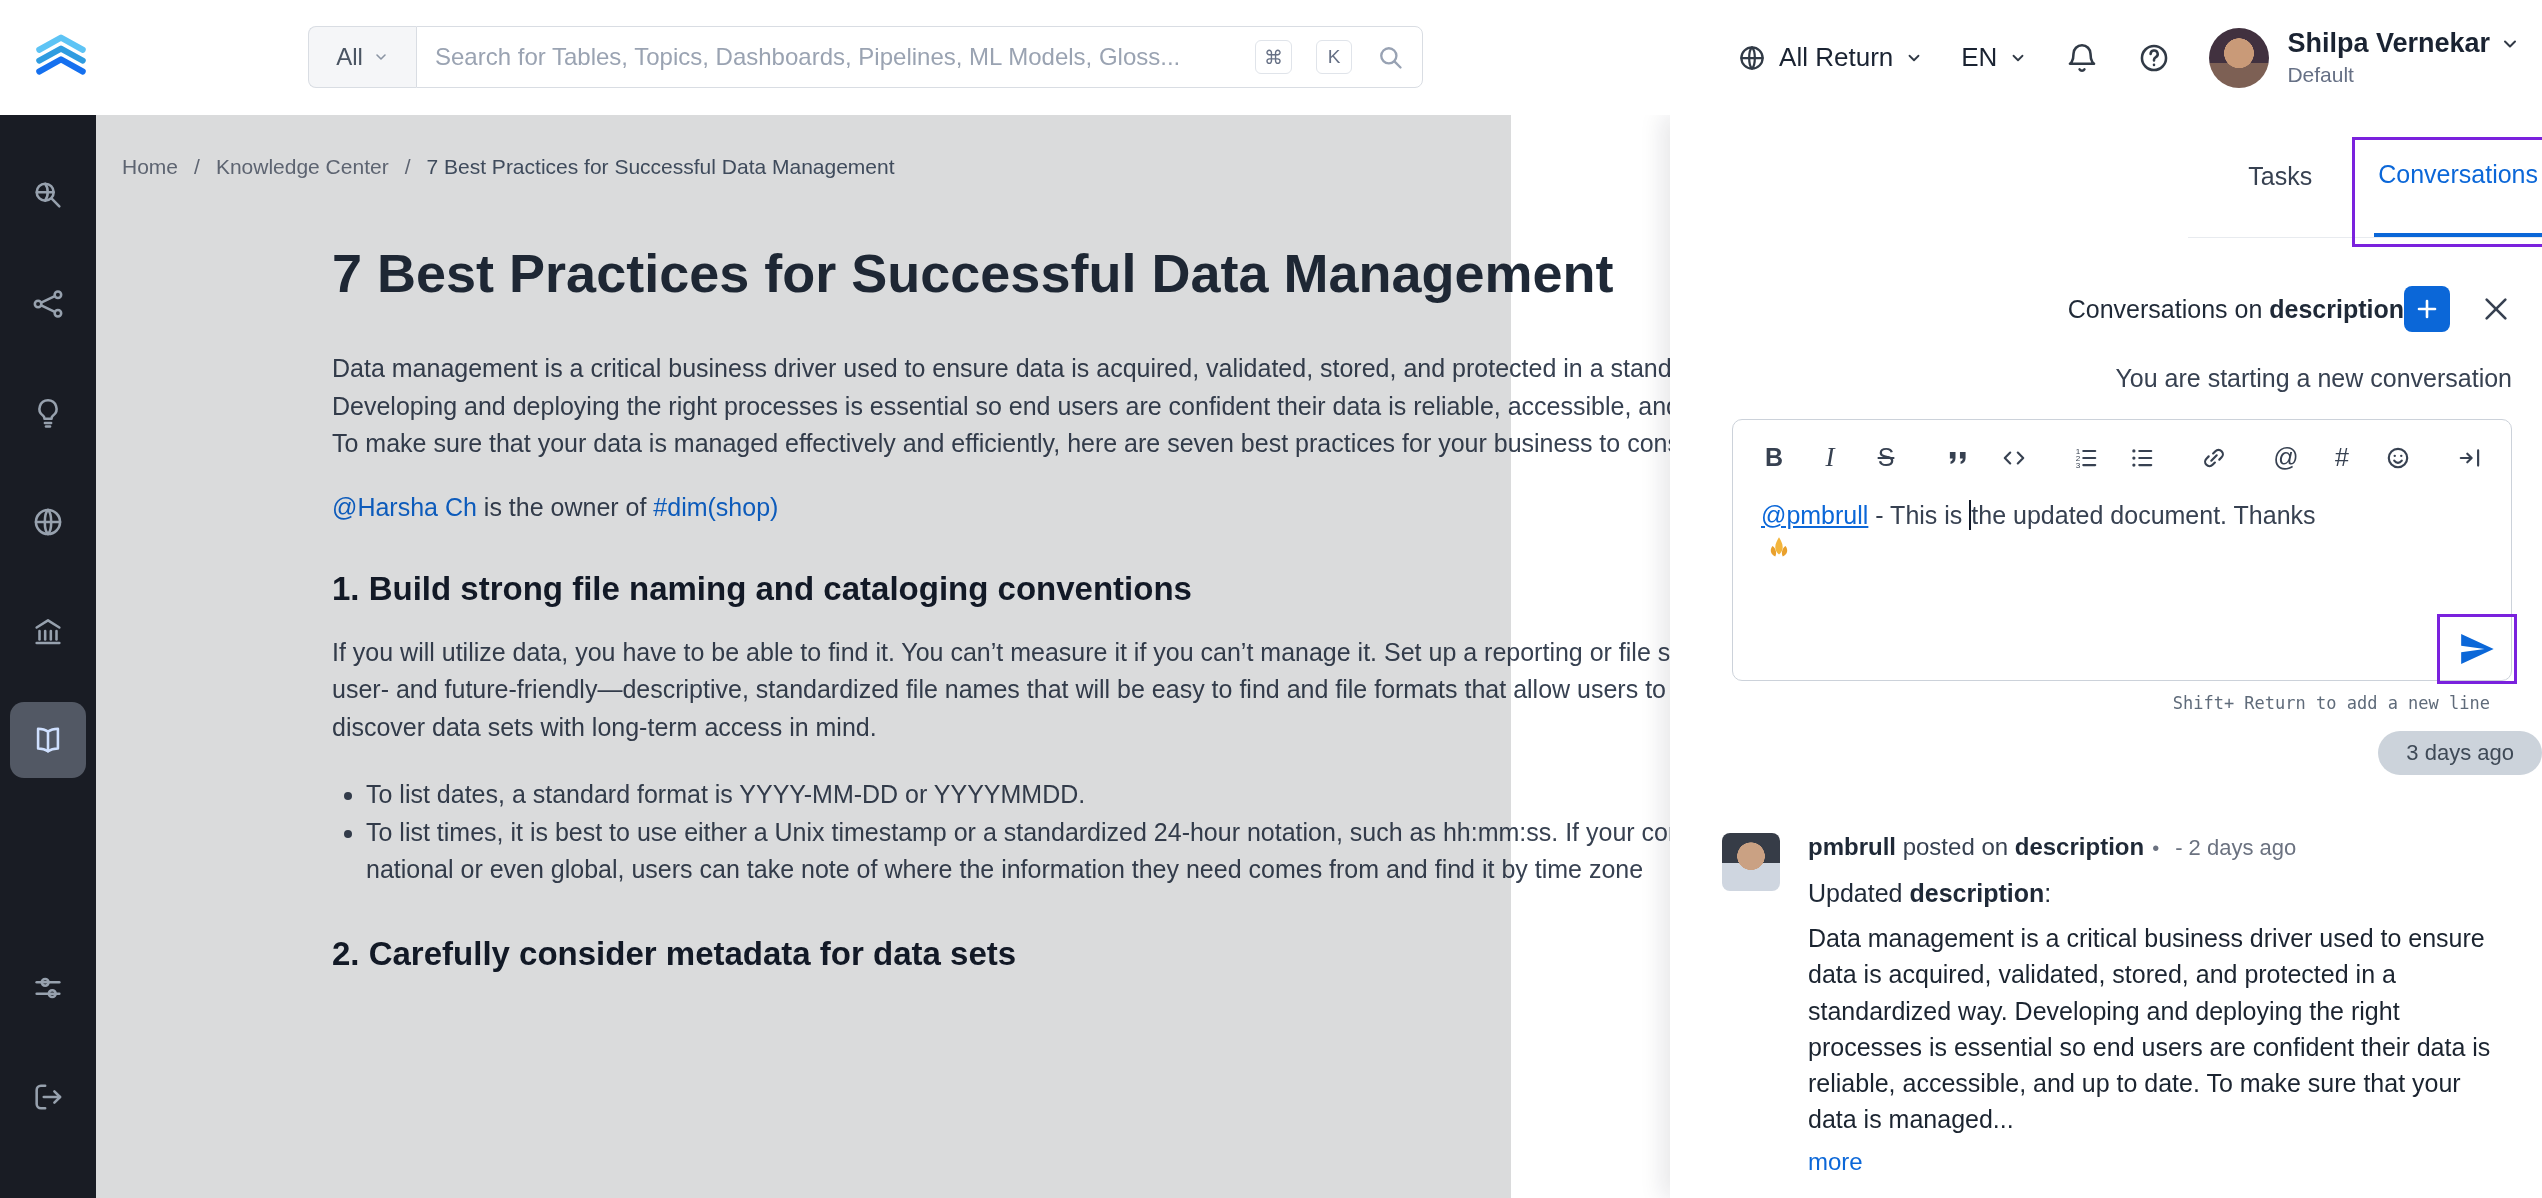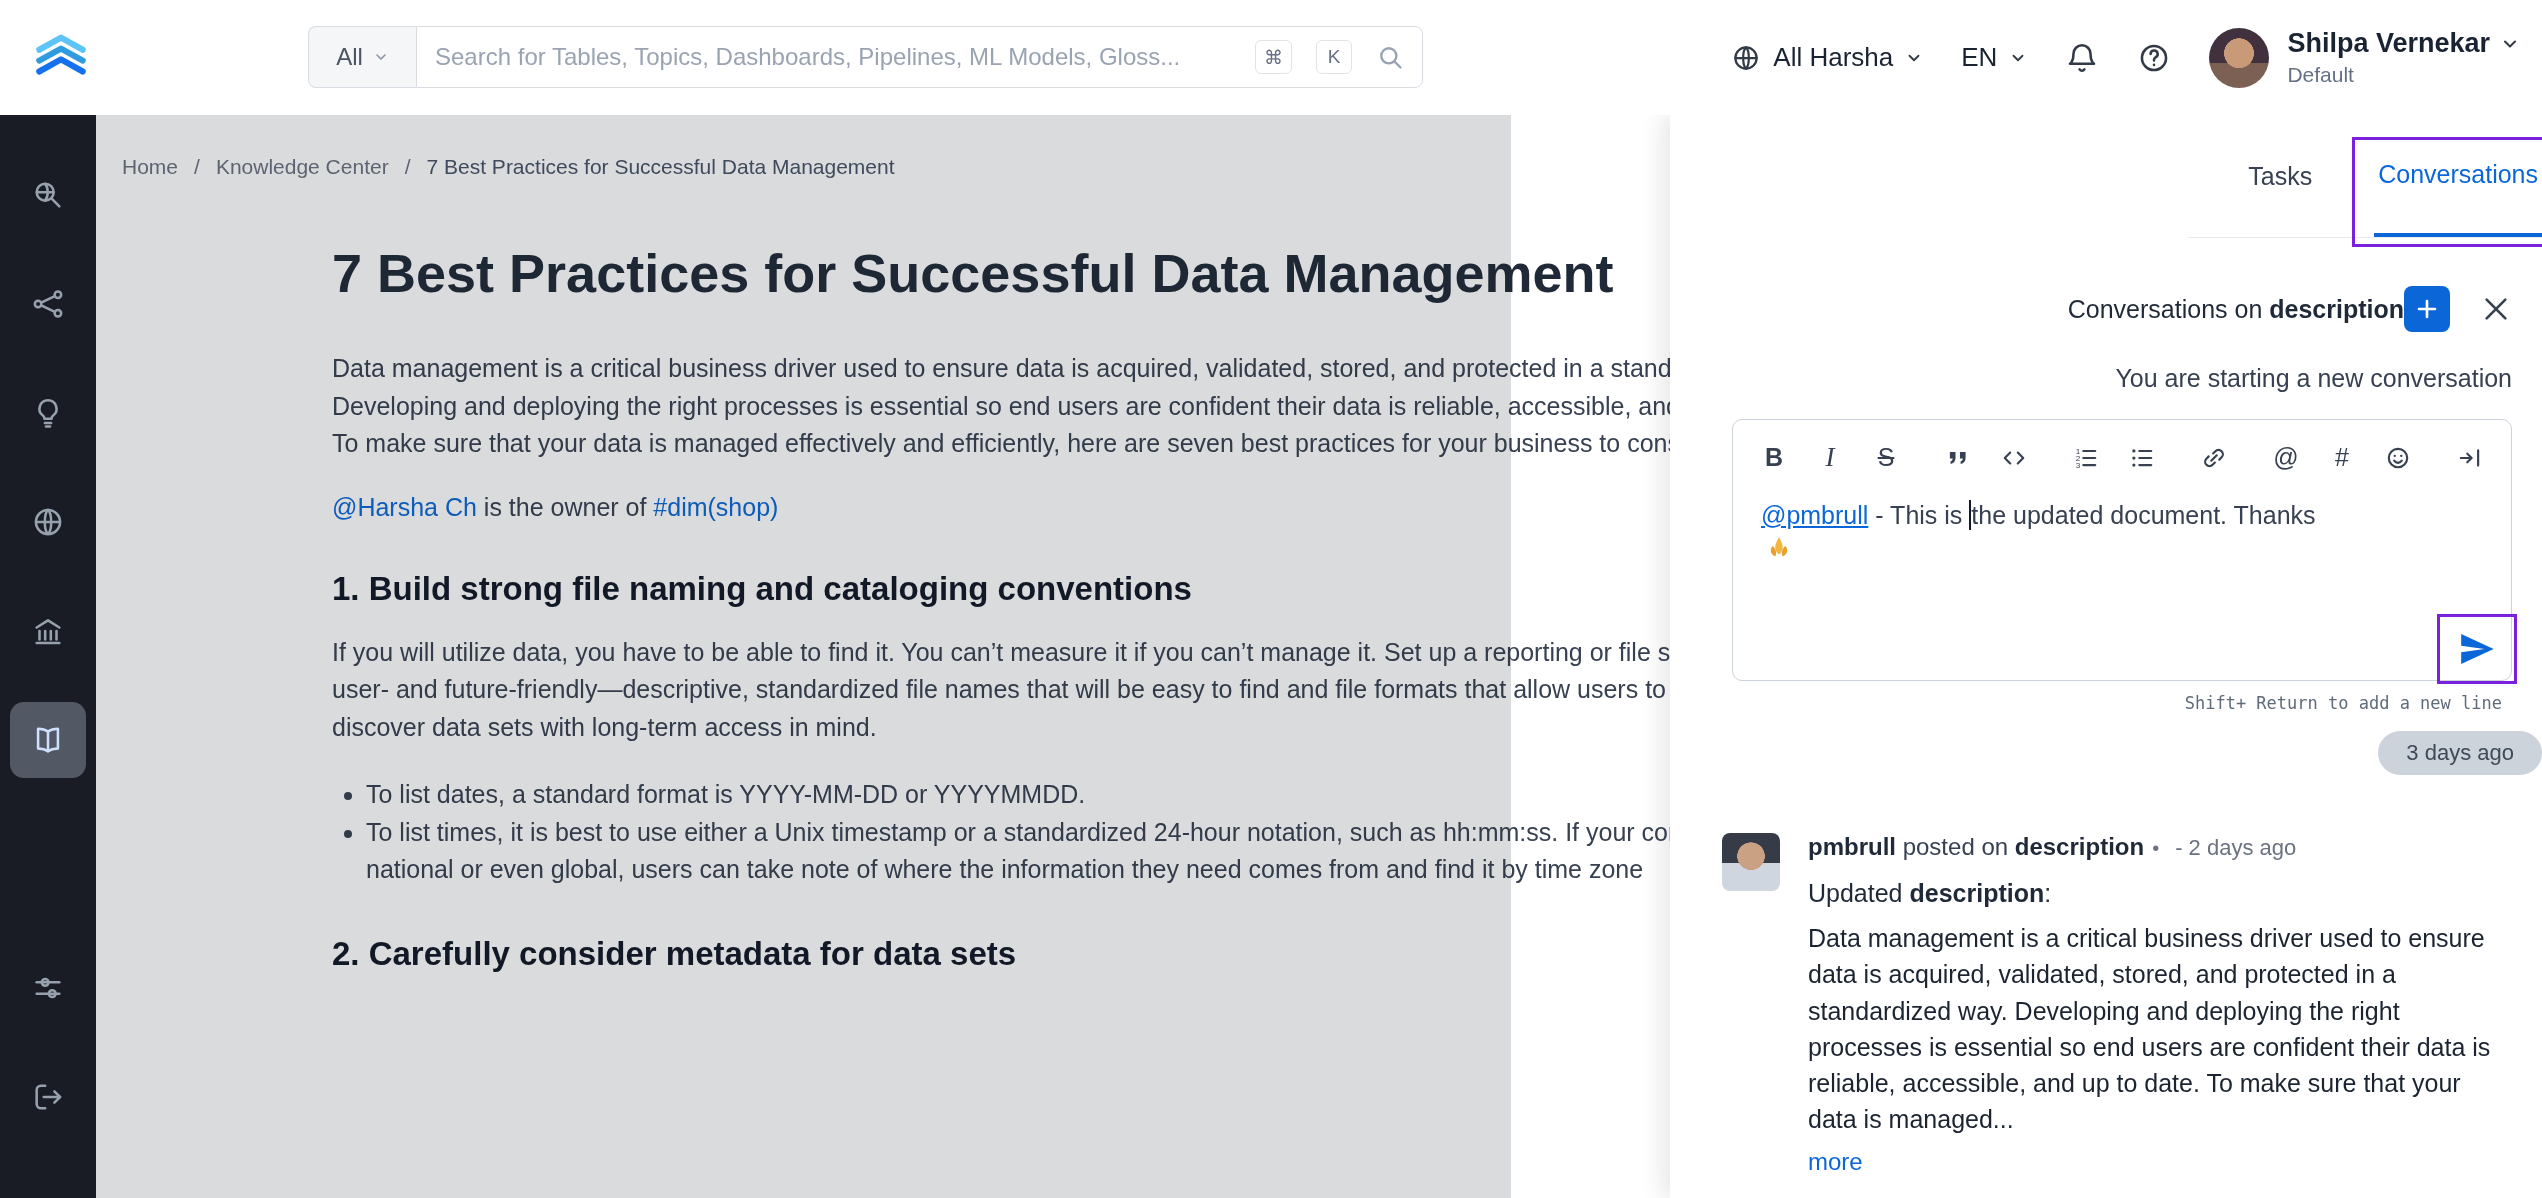--- a/index.html
+++ b/index.html
@@ -75,21 +75,21 @@
   .tb-s { text-decoration:line-through; }
   .tb-gap { margin-left:16px; }
   .editor-body { padding:16px 28px; font-size:25px; color:#374151; line-height:1.5; }
   .mention { color:#0b67d8; text-decoration:underline; font-weight:500; cursor:pointer; }
   .caret { display:inline-block; width:2px; height:30px; background:#111827; vertical-align:-6px; animation:blink 1s steps(2,start) infinite; }
   @keyframes blink { 50% { opacity:0; } }
   .hands { vertical-align:-5px; margin-left:4px; }
   .send-anno { position:absolute; right:-6px; bottom:-4px; width:80px; height:70px; border:3px solid #7a21dd; display:flex; align-items:center; justify-content:center; }
   .send-btn { border:none; background:transparent; display:flex; cursor:pointer; }
 
-  .hint { text-align:right; margin:12px 40px 0 0; font-size:17px; color:#5f6b7a; font-family:"DejaVu Sans Mono", monospace; flex-shrink:0; }
+  .hint { text-align:right; margin:12px 52px 0 0; font-size:17px; color:#5f6b7a; font-family:"DejaVu Sans Mono", monospace; flex-shrink:0; }
   .pill-row { text-align:center; margin-top:18px; flex-shrink:0; }
   .pill { display:inline-block; background:#ccd3db; color:#3f4a57; font-size:22px; font-weight:500; padding:9px 28px; border-radius:999px; }
 
   .post { display:flex; gap:28px; margin:58px 34px 0 52px; }
   .avatar-post { width:58px; height:58px; border-radius:8px; flex-shrink:0;
     background: radial-gradient(circle at 50% 40%, #caa183 0 30%, rgba(0,0,0,0) 31%),
                linear-gradient(180deg,#363c47 0 52%, #cfd6e0 52% 100%); }
   .post-col { flex:1; min-width:0; }
   .post-head { font-size:24px; color:#374151; }
   .post-author { font-weight:700; color:#1f2937; }
@@ -137,21 +137,21 @@
       </div>
     </div>
 
     <div class="hdr-right">
       <div class="hdr-item">
         <svg width="30" height="30" viewBox="0 0 24 24" fill="none" stroke="#313a46" stroke-width="1.8" stroke-linecap="round">
             <circle cx="12" cy="12" r="8.5"></circle>
             <path d="M12 3.5c3 2.6 3 14.4 0 17-3-2.6-3-14.4 0-17z"></path>
             <line x1="3.5" y1="12" x2="20.5" y2="12"></line>
           </svg>
-        <span>All Harsha</span>
+        <span>All Return</span>
         <svg width="18" height="18" viewBox="0 0 24 24" fill="none" stroke="#313a46" stroke-width="2.4" stroke-linecap="round" stroke-linejoin="round">
             <polyline points="6 9 12 15 18 9"></polyline>
           </svg>
       </div>
       <div class="hdr-item">
         <span>EN</span>
         <svg width="18" height="18" viewBox="0 0 24 24" fill="none" stroke="#313a46" stroke-width="2.4" stroke-linecap="round" stroke-linejoin="round">
             <polyline points="6 9 12 15 18 9"></polyline>
           </svg>
       </div>

